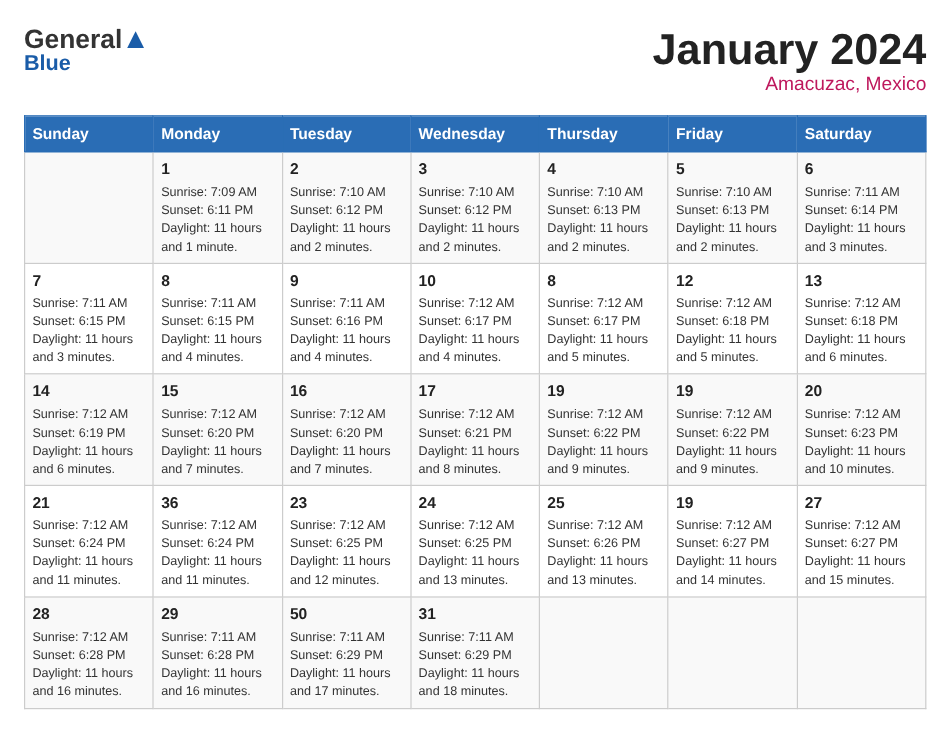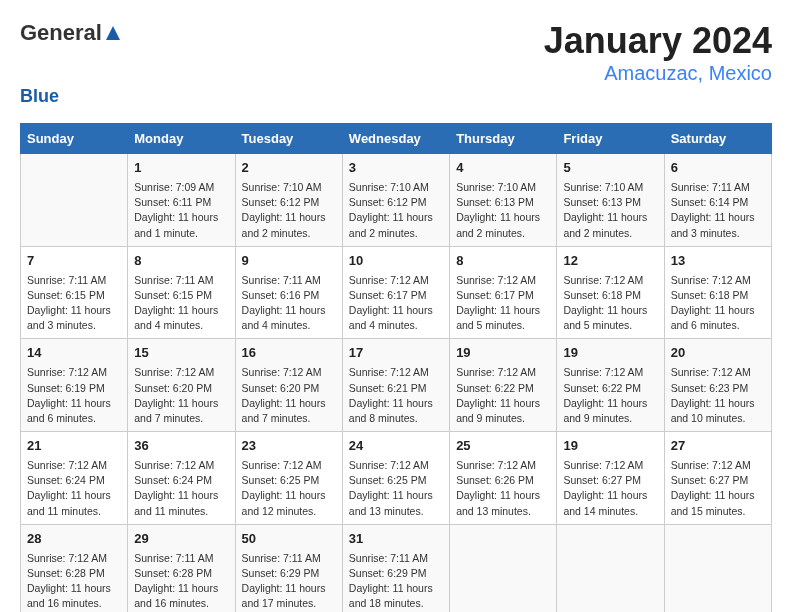--- a/index.html
+++ b/index.html
@@ -13,35 +13,34 @@
     .header {
       display: flex;
       justify-content: space-between;
       align-items: flex-start;
       margin-bottom: 16px;
     }
     .logo {
       display: flex;
       flex-direction: column;
       align-items: flex-start;
-      gap: 44px;
     }
     .logo-general { color: #333; }
     .logo-blue { color: #1a5ca8; }
     .title-area {
       text-align: right;
     }
     .calendar-title {
       font-size: 36px;
       font-weight: bold;
       color: #222;
     }
     .calendar-subtitle {
-      font-size: 20px;
-      color: #3b82f6;
+      font-size: 16px;
+      color: #be185d;
     }
     table {
       width: 100%;
       border-collapse: collapse;
       font-size: 11px;
     }
     thead tr th {
       background-color: #2a6db5;
       color: #fff;
       padding: 7px 6px;

